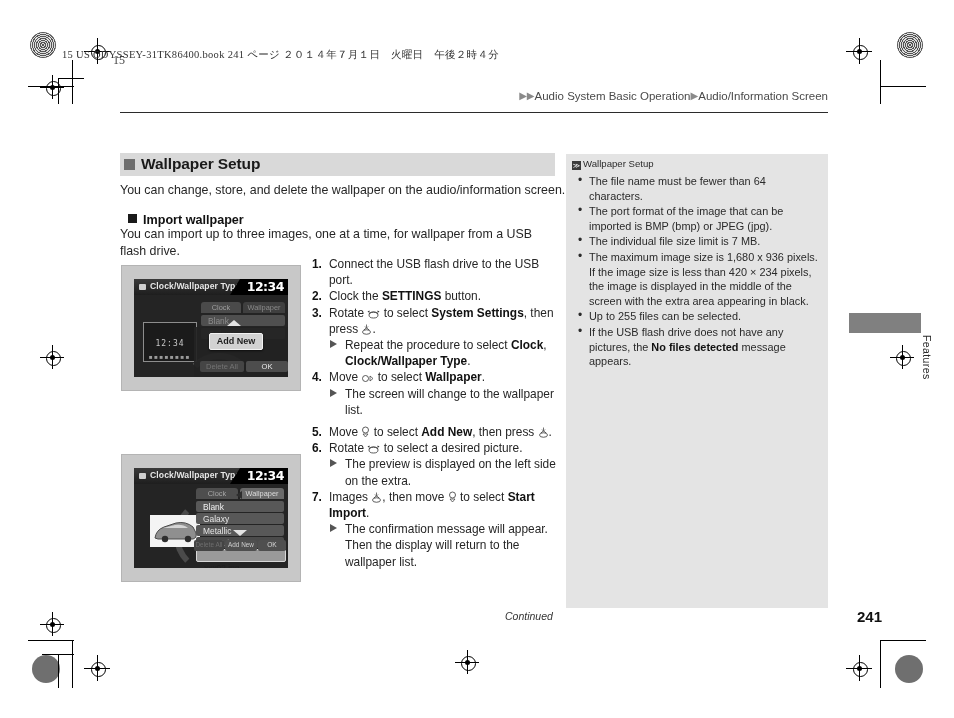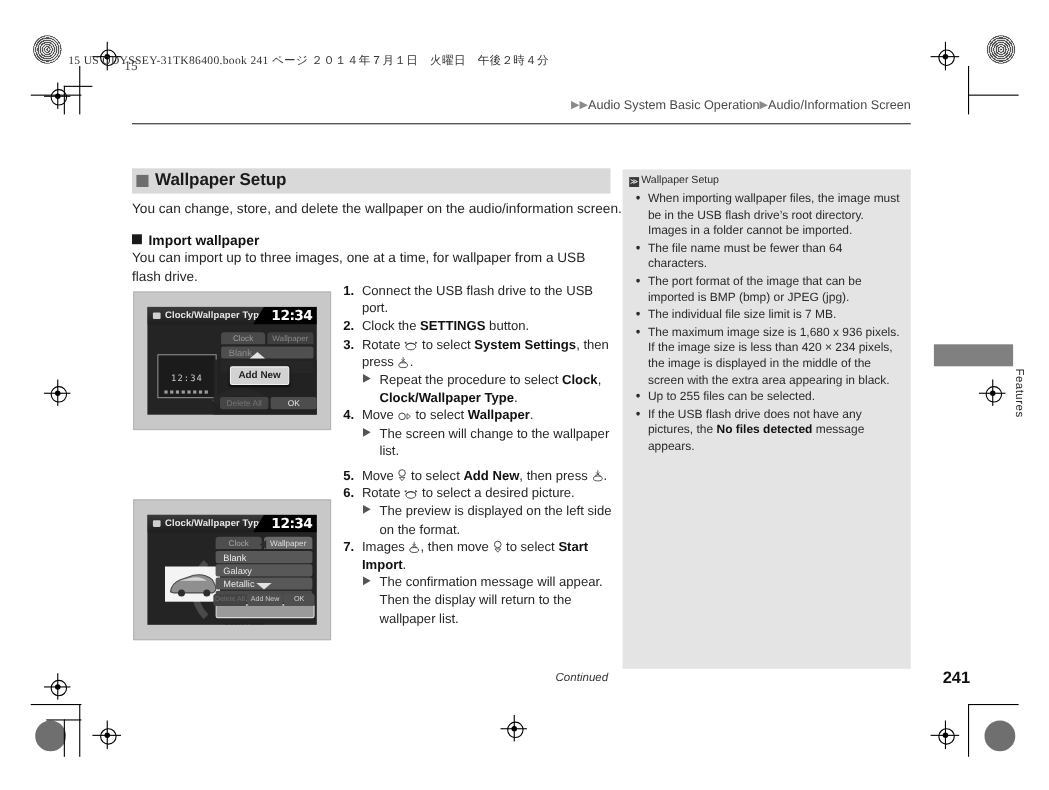--- a/index.html
+++ b/index.html
@@ -29,21 +29,21 @@
   .bc-arrow{display:inline-block;font-size:10px;color:#8a8a8a;transform:translateY(-1px);}
   .headrule{position:absolute;left:120px;top:112px;width:708px;height:1px;background:#2b2b2b;}
 
   
   .h1bar{position:absolute;left:120px;top:153px;width:435px;height:23px;background:#d9d9d9;}
   .h1bar .sq{position:absolute;left:4px;top:6px;width:11px;height:11px;background:#6e6e6e;}
   .h1bar .txt{position:absolute;left:21px;top:2px;font-size:15.5px;font-weight:bold;color:#1a1a1a;letter-spacing:-.1px;}
 
   .lead{position:absolute;left:120px;top:182px;width:450px;font-size:12.4px;line-height:17px;color:#262626;}
 
-  .h2row{position:absolute;left:120px;top:210px;}
+  .h2row{position:absolute;left:128px;top:210px;}
   .h2row .sq{display:inline-block;width:9px;height:9px;background:#1a1a1a;margin-right:6px;vertical-align:1px;}
   .h2row .txt{font-size:12.6px;font-weight:bold;color:#111;}
   .h2body{position:absolute;left:120px;top:226px;width:430px;font-size:12.4px;line-height:17px;color:#262626;}
 
   
   .shotframe{position:absolute;background:#c8c8c8;border:1px solid #b4b4b4;}
   .shot{position:absolute;background:#242424;overflow:hidden;}
   .shot .titlebar{position:absolute;left:0;top:0;right:0;height:16px;
       background:linear-gradient(#3a3a3a,#1e1e1e);}
   .shot .tb-ico{position:absolute;left:5px;top:5px;width:7px;height:6px;background:#cfcfcf;border-radius:1px;}
@@ -371,21 +371,21 @@
   <div class="step">
     <span class="n">6.</span>
     <span>Rotate </span><span class="gl gl-rotate"><svg viewBox="0 0 26 22" width="13" height="11">
         <ellipse cx="13" cy="14" rx="9" ry="6" fill="none" stroke="#333" stroke-width="1.6"></ellipse>
         <path d="M4 12 Q13 4 22 12" fill="none" stroke="#333" stroke-width="1.6"></path>
         <path d="M21 5 l4 2 -4 3 z" fill="#333"></path>
           <path d="M5 5 l-4 2 4 3 z" fill="#333"></path>
       </svg></span><span> to select a desired picture.</span>
     <div class="sub">
       <span class="tri"></span>
-      <span>The preview is displayed on the left side on the format.</span>
+      <span>The preview is displayed on the left side on the extra.</span>
     </div>
   </div>
 
   <div class="step">
     <span class="n">7.</span>
     <span>Images </span><span class="gl gl-press"><svg viewBox="0 0 22 22" width="11" height="11">
         <ellipse cx="11" cy="16" rx="8" ry="4.5" fill="none" stroke="#333" stroke-width="1.6"></ellipse>
         <path d="M6 12 q5 -7 10 0" fill="none" stroke="#333" stroke-width="1.6"></path>
         <path d="M11 1 v6 M8 5 l3 3 3 -3" fill="none" stroke="#333" stroke-width="1.4"></path>
       </svg></span><span>, then move </span><span class="gl gl-movev"><svg viewBox="0 0 18 24" width="9" height="12">
@@ -397,21 +397,20 @@
       <span>The confirmation message will appear. Then the display will return to the wallpaper list.</span>
     </div>
   </div>
 </div>
 
 <div class="panel">
   <div class="ptitle">
     <span class="ico">≫</span><span>Wallpaper Setup</span>
   </div>
   <ul>
-    <li>When importing wallpaper files, the image must be in the USB flash drive’s root directory. Images in a folder cannot be imported.</li>
     <li>The file name must be fewer than 64 characters.</li>
     <li>The port format of the image that can be imported is BMP (bmp) or JPEG (jpg).</li>
     <li>The individual file size limit is 7 MB.</li>
     <li>The maximum image size is 1,680 x 936 pixels. If the image size is less than 420 × 234 pixels, the image is displayed in the middle of the screen with the extra area appearing in black.</li>
     <li>Up to 255 files can be selected.</li>
     <li>
       <span>If the USB flash drive does not have any pictures, the <b>No files detected</b> message appears.</span>
     </li>
   </ul>
 </div>

